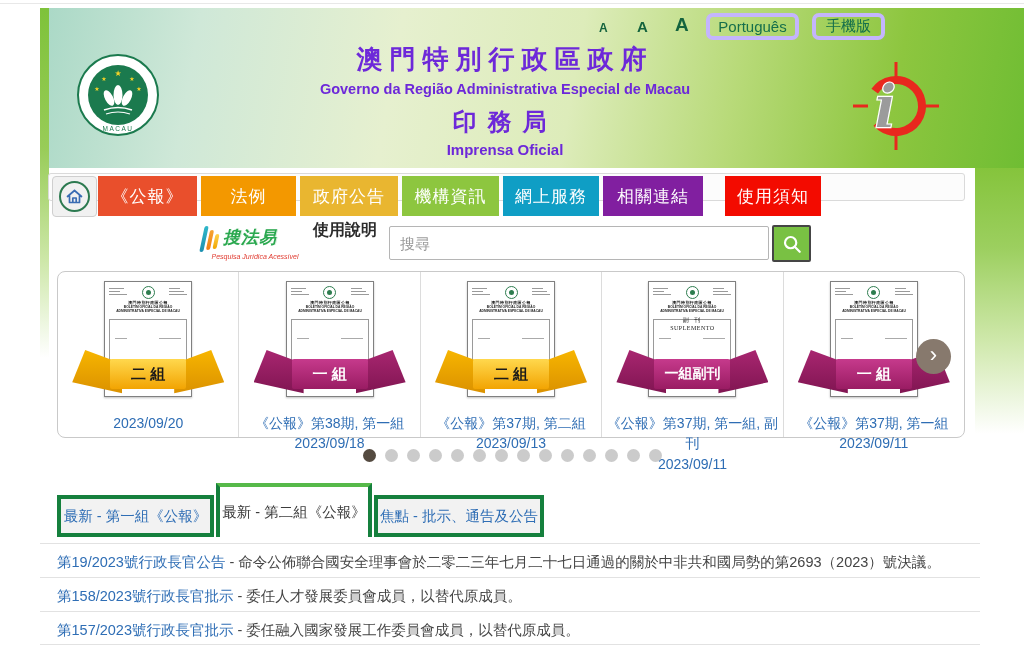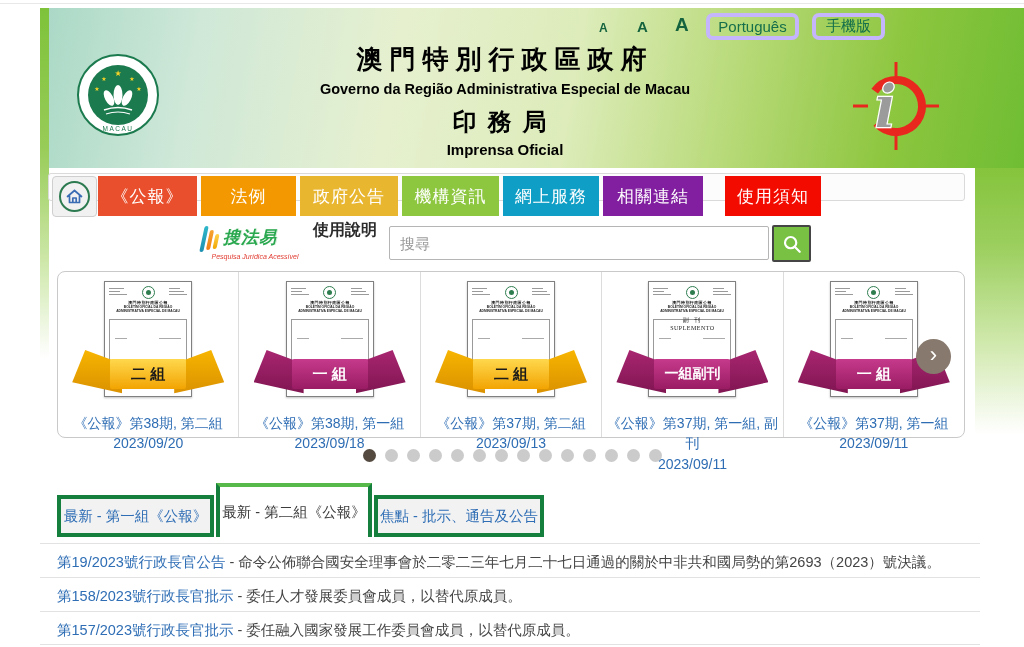--- a/index.html
+++ b/index.html
@@ -9,21 +9,21 @@
 
   
   #top-line{left:0;top:3px;width:1024px;height:1px;background:#e8e8e8;}
   #banner{left:40px;top:8px;width:984px;height:160px;
     background:linear-gradient(100deg,#a9d8c6 0%,#cfe8d8 16%,#e6f0cf 36%,#ddecba 54%,#b8da79 70%,#8dc63f 86%,#6fbd33 100%);}
   #left-strip{left:40px;top:8px;width:9px;height:350px;
     background:linear-gradient(180deg,#7ec23a 0%,#98cc58 40%,#cde7a8 72%,rgba(255,255,255,0) 100%);}
   #right-strip{left:975px;top:168px;width:49px;height:266px;
     background:linear-gradient(180deg,#85c43c 0%,#9ccf5f 30%,#cfe8ab 65%,rgba(255,255,255,0) 100%);}
 
-  #title-block{left:300px;top:42px;width:410px;text-align:center;color:#000000;}
+  #title-block{left:300px;top:42px;width:410px;text-align:center;color:#6d28d9;}
   #title-zh{font-size:26px;font-weight:bold;letter-spacing:7px;}
   #title-pt{font-size:14.5px;font-weight:bold;margin-top:4px;}
   #dept-zh{font-size:24px;font-weight:bold;letter-spacing:11px;margin-top:9px;}
   #dept-pt{font-size:15px;font-weight:bold;margin-top:3px;}
 
   .fs-a{color:#14633e;font-weight:bold;cursor:pointer;}
   #fs-a1{left:599px;top:21px;font-size:12px;}
   #fs-a2{left:637px;top:18px;font-size:15px;}
   #fs-a3{left:675px;top:14px;font-size:19px;}
   .hdr-btn{height:27px;border:4px solid #c4b5fd;border-radius:7px;color:#156f4b;
@@ -240,21 +240,20 @@
           <div class="cover-box"></div>
           <div class="cover-foot"></div>
         </div>
         <div class="ribbon yellow">
           <div class="wing l"></div>
             <div class="wing r"></div>
           <div class="band">二 組</div>
         </div>
       </div>
       <div class="cap">
-        <div>《公報》第38期, 第二組</div>
         <div>2023/09/20</div>
       </div>
     </div>
 
     <div class="cell">
       <div class="cover-wrap">
         <div class="cover">
           <div class="cover-top">
             <div class="mls">
                 <div class="ml w1"></div>

